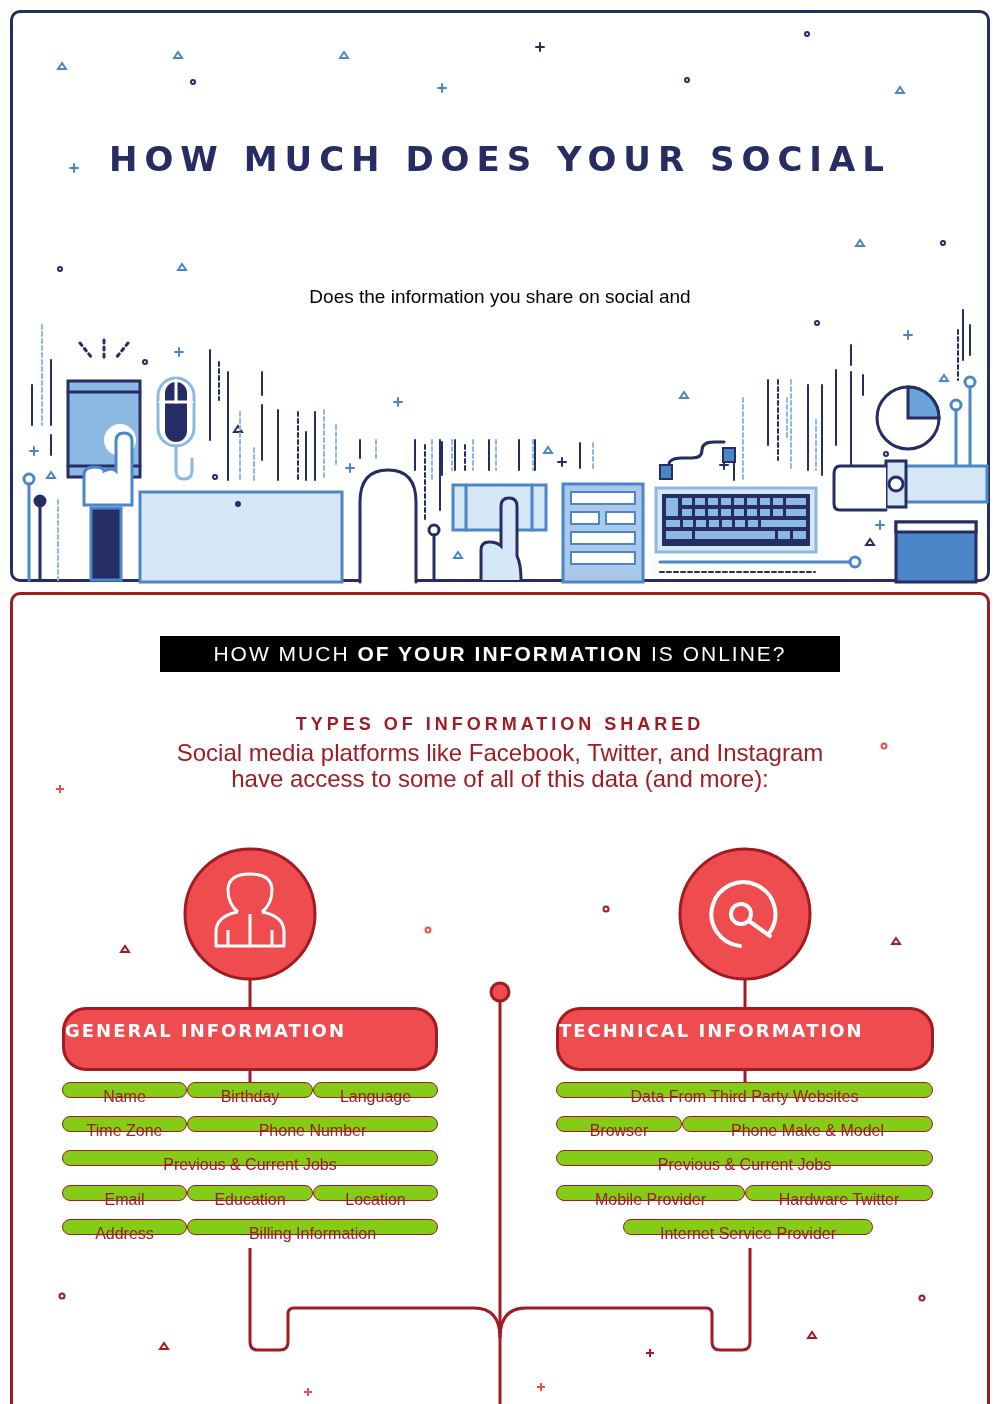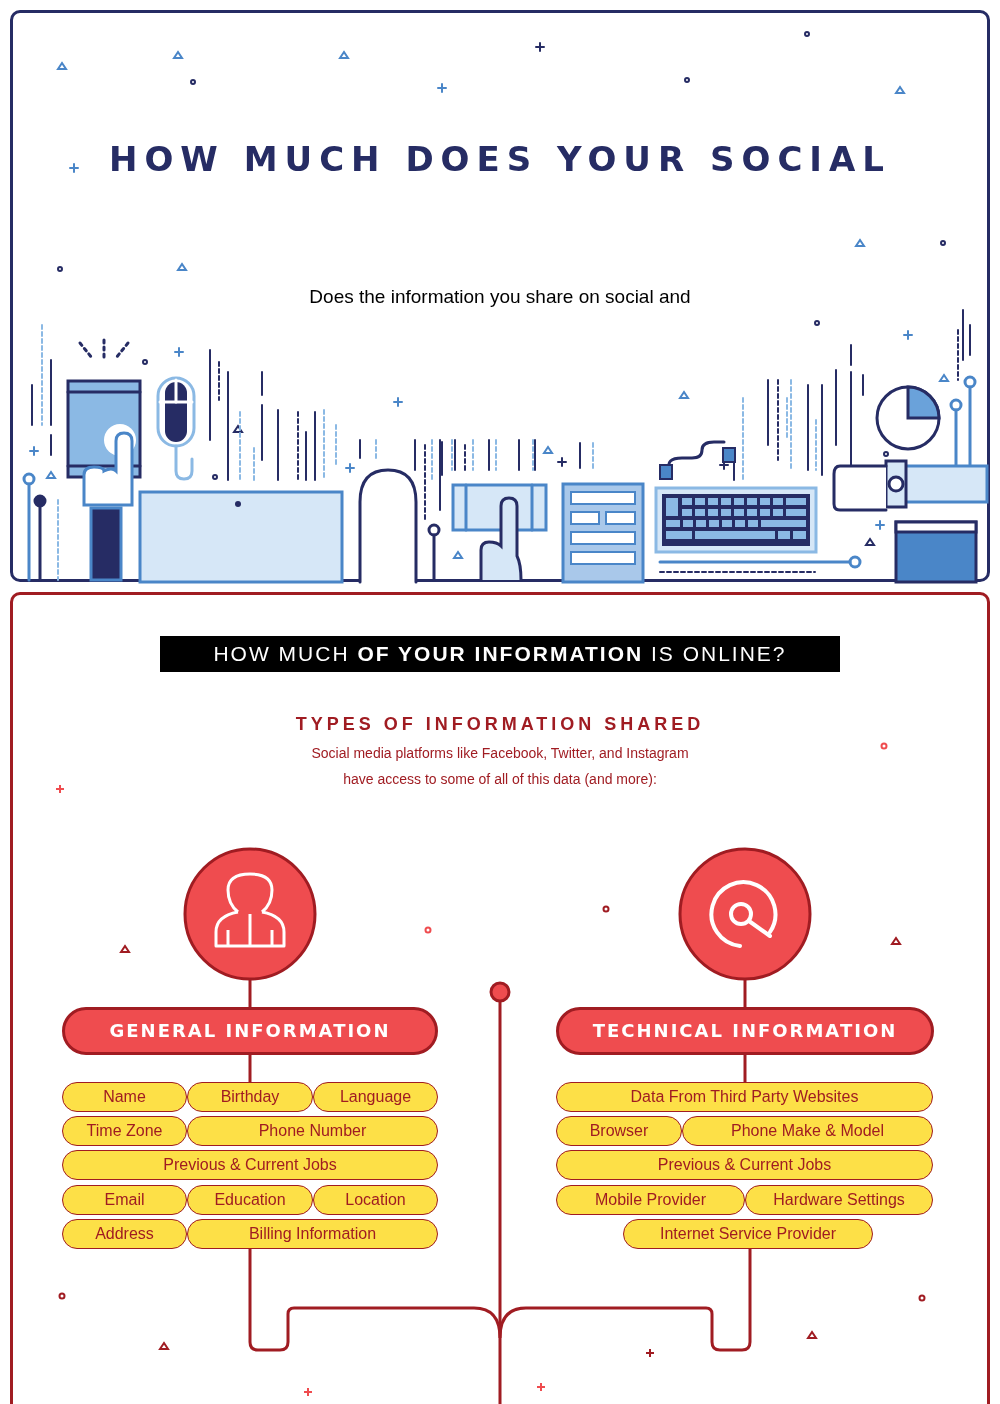--- a/index.html
+++ b/index.html
@@ -5,24 +5,24 @@
   * { box-sizing: border-box; margin: 0; padding: 0; }
   body { width: 1000px; height: 1404px; background: #fff; font-family: "DejaVu Sans", sans-serif; position: relative; overflow: hidden; }
   .panel-top { position: absolute; left: 10px; top: 10px; width: 980px; height: 572px; border: 3px solid #262c64; border-radius: 10px; background: #fff; overflow: hidden; }
   .panel-bottom { position: absolute; left: 10px; top: 592px; width: 980px; height: 830px; border: 3px solid #a01c22; border-radius: 10px; background: #fff; border-bottom: none; }
   .title { position: absolute; left: 0; width: 100%; text-align: center; color: #262c64; font-weight: bold; font-size: 34px; letter-spacing: 7px; line-height: 54px; top: 132px; font-family: "DejaVu Sans", sans-serif; }
   .subtitle { position: absolute; left: 0; width: 100%; text-align: center; color: #000000; font-size: 19px; line-height: 28px; top: 283px; font-family: "Liberation Sans", sans-serif; }
   .scene { position: absolute; left: 0; top: 0; }
   .banner { position: absolute; left: 160px; top: 636px; width: 680px; height: 36px; background: #000000; color: #fff; text-align: center; font-size: 21px; line-height: 36px; letter-spacing: 2px; font-family: "Liberation Sans", sans-serif; }
   .banner b { font-weight: bold; }
   .types-title { position: absolute; left: 0; width: 1000px; top: 704px; text-align: center; color: #a01c22; font-weight: bold; font-size: 18px; letter-spacing: 4px; font-family: "Liberation Sans", sans-serif; margin-top: 10px; }
-  .types-desc { position: absolute; left: 0; width: 1000px; top: 740px; text-align: center; color: #a01c22; font-size: 14px; line-height: 26px; font-family: "Liberation Sans", sans-serif; }
+  .types-desc { position: absolute; left: 0; width: 1000px; top: 740px; text-align: center; color: #a01c22; font-size: 24px; line-height: 26px; font-family: "Liberation Sans", sans-serif; }
   .tree { position: absolute; left: 0; top: 0; }
-  .cat-pill { position: absolute; height: 48px; border-radius: 24px; background: #ef4c4f; border: 3px solid #a01c22; color: #fff; font-weight: bold; font-size: 18px; letter-spacing: 2px; text-align: center; line-height: 42px; font-family: "DejaVu Sans", sans-serif; }
-  .chip { position: absolute; height: 30px; border: 1.5px solid #a01c22; border-radius: 15px; background: #fde047; color: #a01c22; font-size: 16px; text-align: center; line-height: 27px; font-family: "Liberation Sans", sans-serif; white-space: nowrap; }
+  .cat-pill { position: absolute; height: 64px; border-radius: 24px; background: #ef4c4f; border: 3px solid #a01c22; color: #fff; font-weight: bold; font-size: 18px; letter-spacing: 2px; text-align: left; line-height: 42px; font-family: "DejaVu Sans", sans-serif; }
+  .chip { position: absolute; height: 16px; border: 1.5px solid #a01c22; border-radius: 15px; background: #84cc16; color: #a01c22; font-size: 16px; text-align: center; line-height: 27px; font-family: "Liberation Sans", sans-serif; white-space: nowrap; }
 </style>
 </head>
 <body>
 
 <div class="panel-top"></div>
 
 <div class="title">
   <div>HOW MUCH DOES YOUR SOCIAL</div>
 </div>
 <div class="subtitle">
@@ -321,14 +321,14 @@
 <div class="chip" style="left:313px; top:1185px; width:125px;">Location</div>
 <div class="chip" style="left:62px;  top:1219px; width:125px;">Address</div>
 <div class="chip" style="left:187px; top:1219px; width:251px;">Billing Information</div>
 
 <div class="cat-pill" style="left:556px; top:1007px; width:378px;">TECHNICAL INFORMATION</div>
 <div class="chip" style="left:556px; top:1082px; width:377px;">Data From Third Party Websites</div>
 <div class="chip" style="left:556px; top:1116px; width:126px;text-align:center;">Browser</div>
 <div class="chip" style="left:682px; top:1116px; width:251px;">Phone Make &amp; Model</div>
 <div class="chip" style="left:556px; top:1150px; width:377px;">Previous &amp; Current Jobs</div>
 <div class="chip" style="left:556px; top:1185px; width:189px;">Mobile Provider</div>
-<div class="chip" style="left:745px; top:1185px; width:188px;">Hardware Settings</div>
+<div class="chip" style="left:745px; top:1185px; width:188px;">Hardware Twitter</div>
 <div class="chip" style="left:623px; top:1219px; width:250px;">Internet Service Provider</div>
 
 </body></html>

